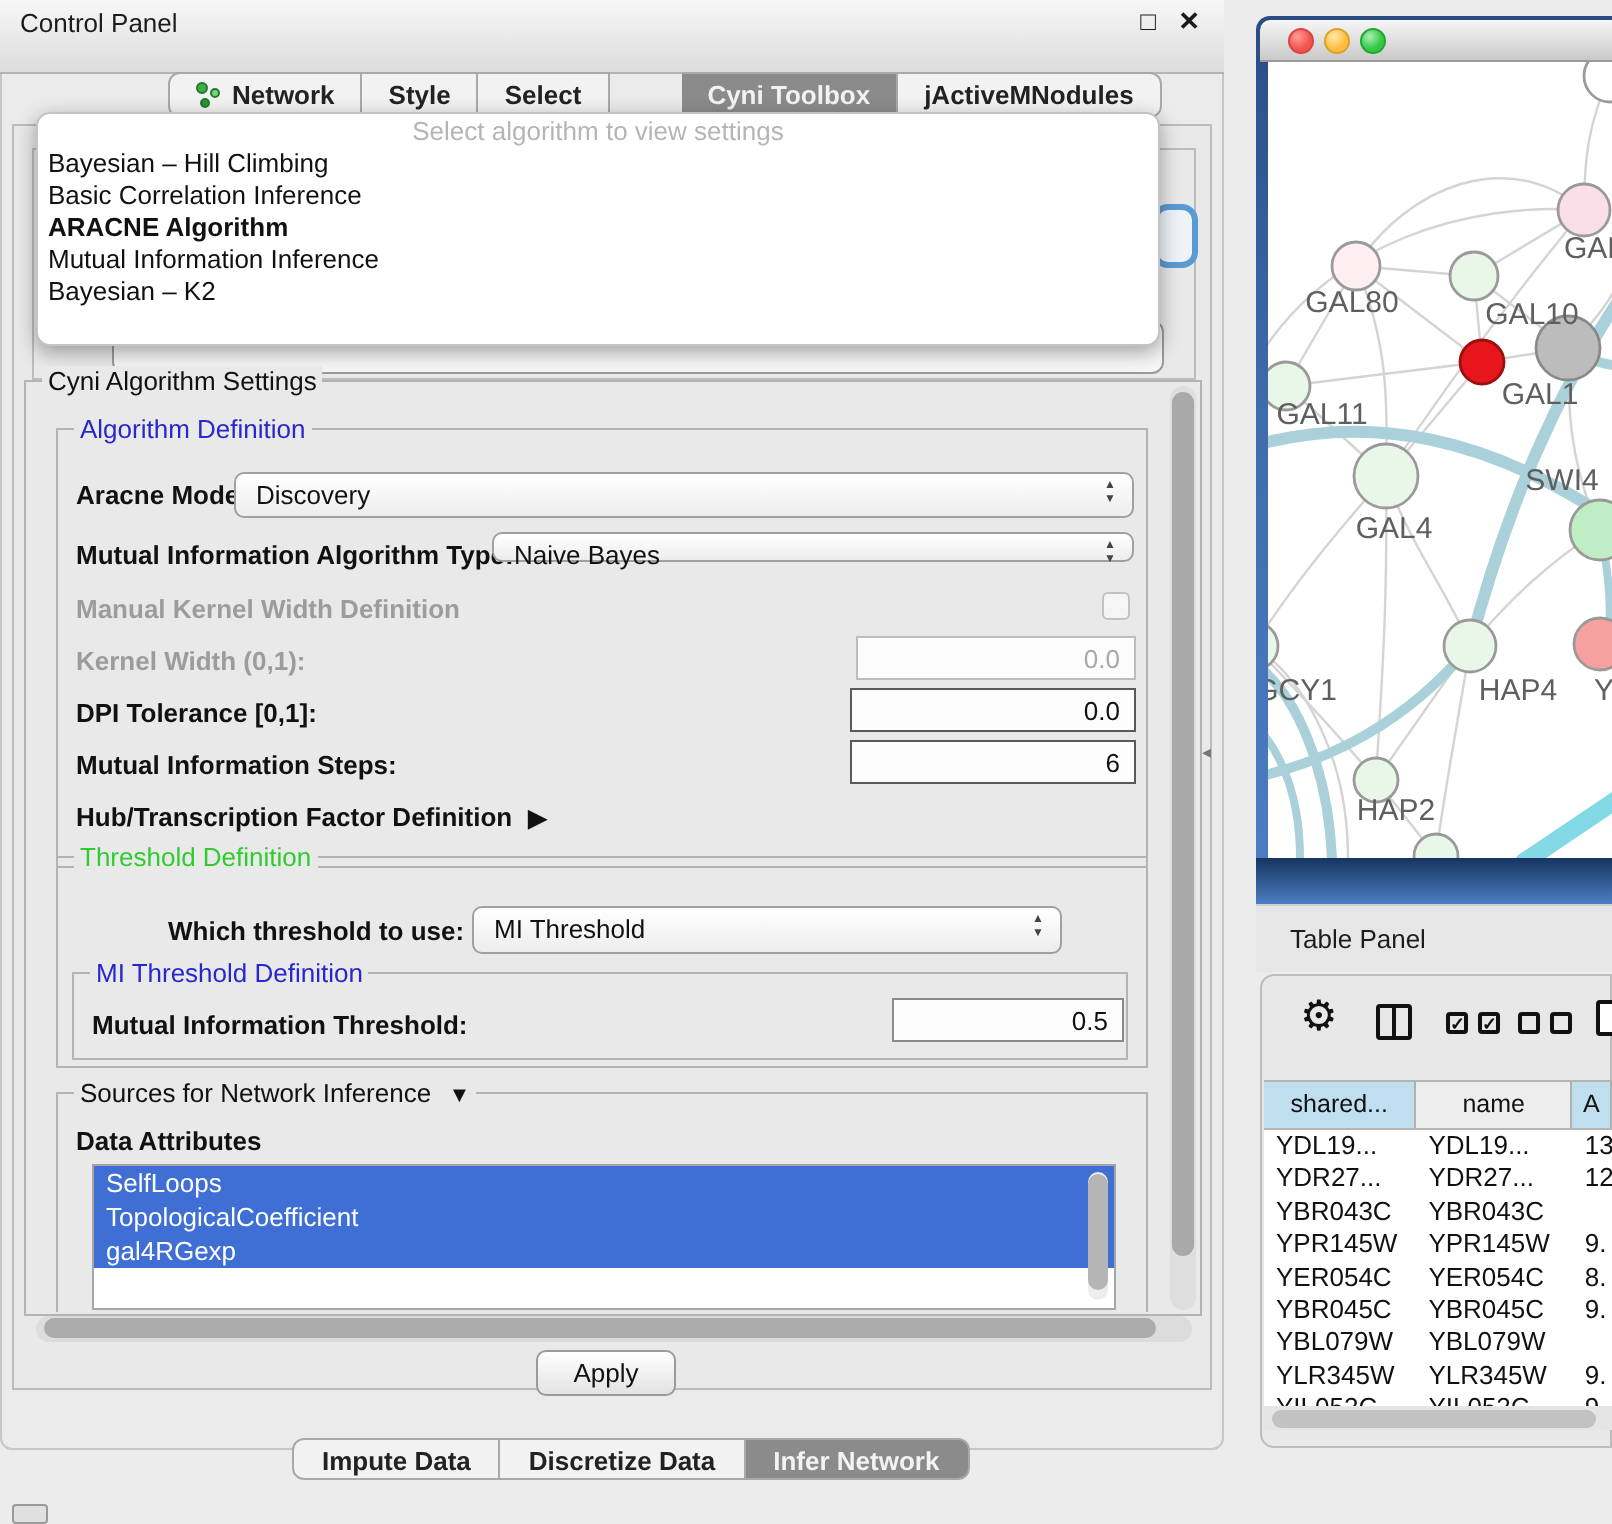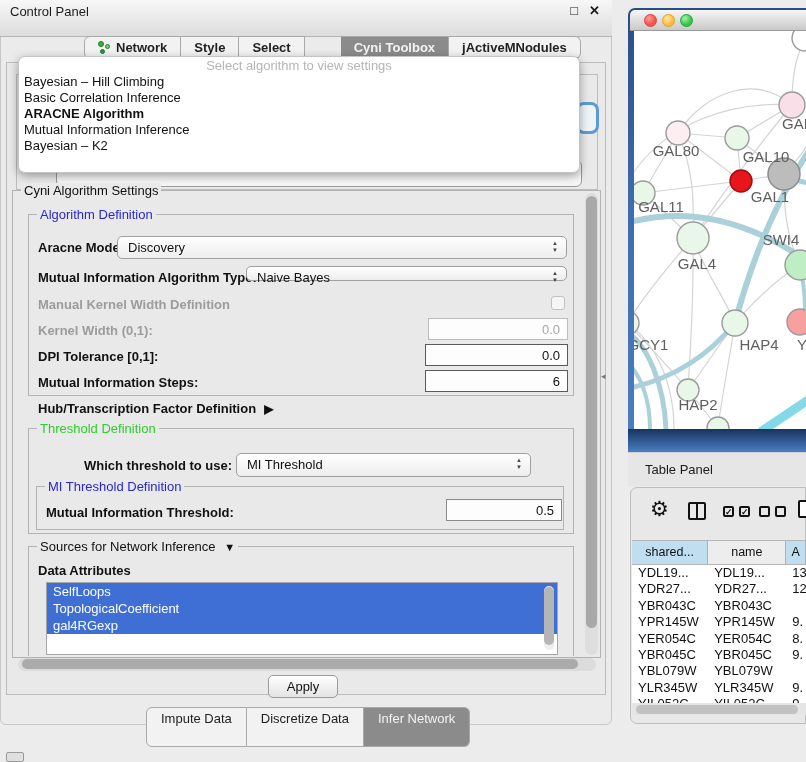--- a/index.html
+++ b/index.html
@@ -72,21 +72,21 @@
   
   .vscroll { left:585px; top:193px; width:13px; height:462px; background:#dedede; border-radius:7px; }
   .vthumb { position:absolute; left:1px; top:3px; width:11px; height:432px; background:#a9a9a9; border-radius:6px; }
   .hscroll { left:18px; top:658px; width:578px; height:13px; background:#dcdcdc; border-radius:7px; }
   .hthumb { position:absolute; left:4px; top:1px; width:556px; height:10px; background:#ababab; border-radius:5px; }
 
   .apply-btn { left:268px; top:675px; width:70px; height:23px; border:1px solid #9a9a9a; border-radius:5px;
                background:linear-gradient(#ffffff,#e3e3e3); font-size:13px; text-align:center; line-height:21px; color:#111; }
 
   .bottom-tabs { left:146px; top:707px; height:23px; display:flex; }
-  .btab { padding:0 14px; font-size:13px; font-weight:400; color:#222; background:#f2f2f2; border:1px solid #a9a9a9; border-left:none; height:40px; line-height:21px; }
+  .btab { padding:0 14px; font-size:13px; font-weight:700; color:#222; background:#f2f2f2; border:1px solid #a9a9a9; border-left:none; height:21px; line-height:21px;margin-top:12px; }
   .btab:first-child { border-left:1px solid #a9a9a9; border-radius:6px 0 0 6px; }
   .btab:last-child { border-radius:0 6px 6px 0; }
   .btab.sel { background:#8b8b8b; color:#f3f3f3; }
 
   .corner-chip { left:6px; top:752px; width:18px; height:10px; border:1px solid #9a9a9a; background:#e0e0e0; border-radius:2px; }
 
   
   .net-frame { left:628px; top:8px; width:178px; height:444px; border-top-left-radius:7px;
                background:linear-gradient(180deg,#2a4c84 0%,#3f6cae 45%,#4b7ec2 100%); }
   .net-titlebar { left:630px; top:10px; width:176px; height:21px; background:linear-gradient(#f6f6f6,#c9c9c9);
@@ -173,21 +173,21 @@
   <div class="popup-item">Bayesian – K2</div>
 </div>
 
 <div class="abs group" style="left:12px; top:190px; width:589px; height:468px;">
   <span class="legend">Cyni Algorithm Settings</span>
 </div>
 <div class="abs vscroll">
     <div class="vthumb"></div>
   </div>
 
-<div class="abs group" style="left:28px; top:214px; width:546px; height:182px;">
+<div class="abs group" style="left:28px; top:214px; width:546px; height:220px;">
   <span class="legend blue">Algorithm Definition</span>
 </div>
 <span class="lbl" style="left:38px; top:240px;">Aracne Mode:</span>
 <div class="combo" style="left:117px; top:236px; width:450px; height:23px;">
   <span>Discovery</span>
   <span class="steppers">▲<br>▼</span>
 </div>
 <span class="lbl" style="left:38px; top:270px;">Mutual Information Algorithm Type:</span>
 <div class="combo" style="left:246px; top:266px; width:321px; height:15px;">
   <span>Naive Bayes</span>

